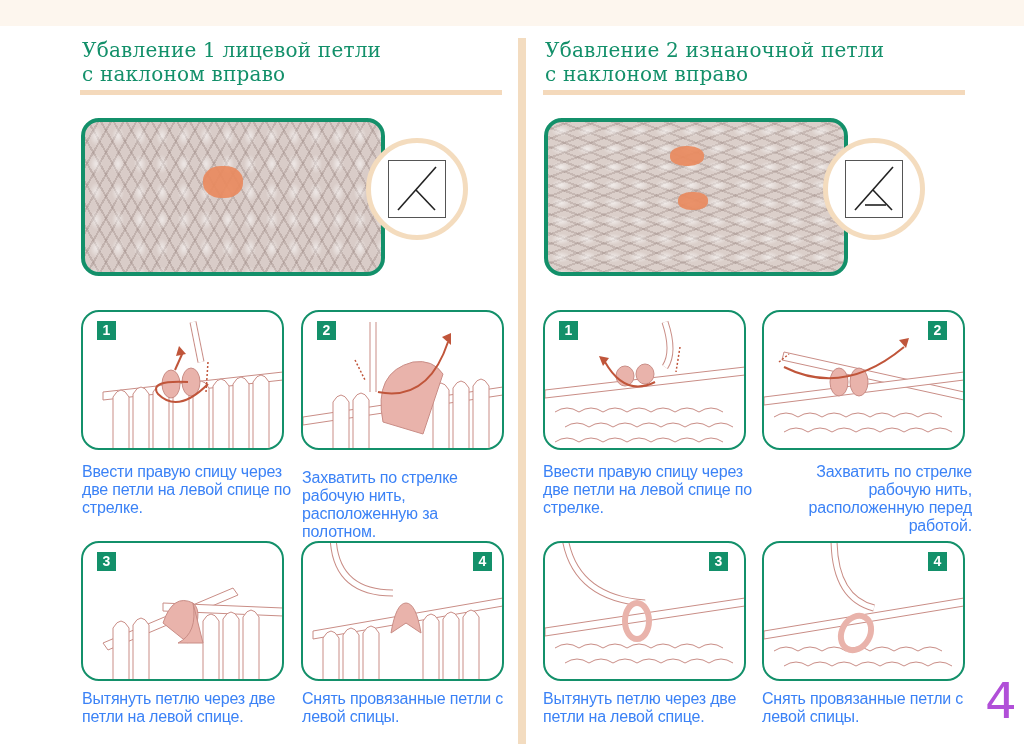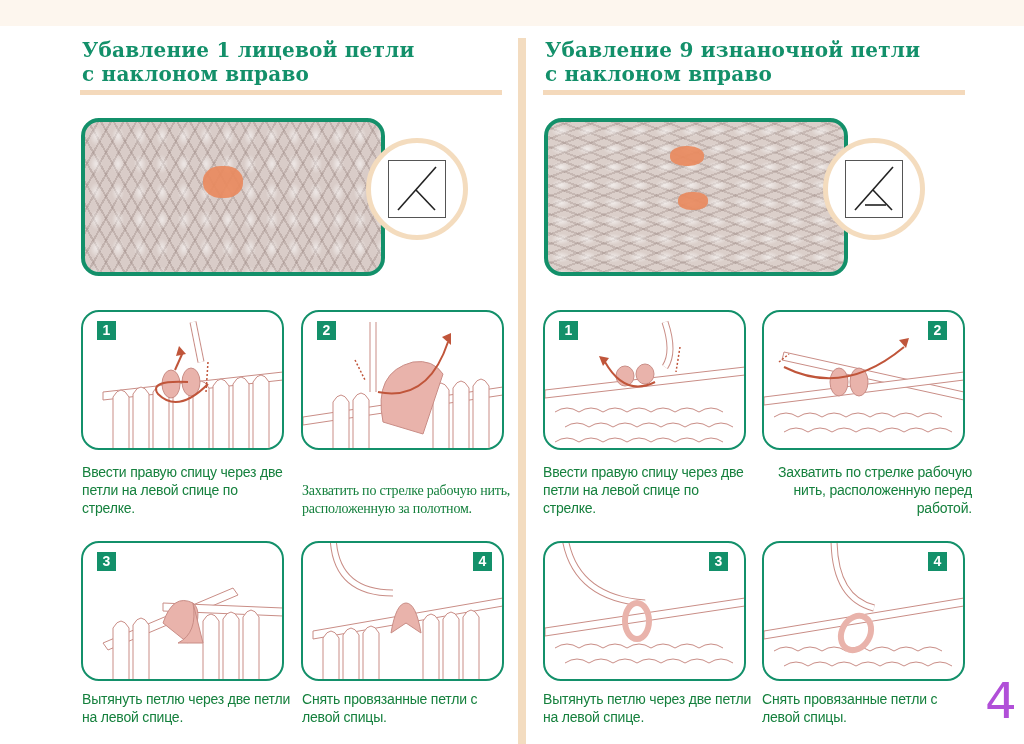--- a/index.html
+++ b/index.html
@@ -3,40 +3,40 @@
 <meta charset="utf-8">
 <style>
   * { box-sizing: border-box; margin: 0; padding: 0; }
   html, body { width: 1024px; height: 744px; overflow: hidden; background: #ffffff; }
   body { position: relative; font-family: "DejaVu Sans", sans-serif; color: #1d1d1b; }
   .top-strip { position: absolute; left: 0; top: 0; width: 1024px; height: 26px; background: #fdf6ee; }
   .col-divider { position: absolute; left: 518px; top: 38px; width: 8px; height: 706px; background: #f3dcc0; }
   .section { position: absolute; top: 0; width: 430px; height: 744px; }
   .section.left { left: 80px; }
   .section.right { left: 543px; }
-  .title { position: absolute; left: 2px; top: 38px; font-family: "DejaVu Serif", serif; font-weight: bold; font-size: 20px; line-height: 24px; color: #13906a; letter-spacing: 0.2px; }
+  .title { position: absolute; left: 2px; top: 38px; font-family: "DejaVu Serif", serif; font-weight: normal; font-size: 20px; line-height: 24px; color: #13906a; letter-spacing: 0.2px; }
   .title-rule { position: absolute; left: 0; top: 90px; width: 422px; height: 5px; background: #f4d9bb; }
   .photo { position: absolute; left: 1px; top: 118px; width: 304px; height: 158px; border: 4px solid #13906a; border-radius: 18px; overflow: hidden;
     background:
       radial-gradient(ellipse 9px 14px at 50% 50%, rgba(255,255,255,0.55), rgba(255,255,255,0) 70%) 0 0/22px 28px,
       repeating-linear-gradient(60deg, rgba(150,130,125,0.35) 0 2px, rgba(0,0,0,0) 2px 11px),
       repeating-linear-gradient(-60deg, rgba(150,130,125,0.35) 0 2px, rgba(0,0,0,0) 2px 11px),
       #d9ccc8; }
   .photo.purl { background:
       radial-gradient(ellipse 14px 8px at 50% 50%, rgba(255,255,255,0.6), rgba(255,255,255,0) 70%) 0 0/26px 18px,
       repeating-linear-gradient(20deg, rgba(150,130,125,0.3) 0 2px, rgba(0,0,0,0) 2px 9px),
       repeating-linear-gradient(-20deg, rgba(150,130,125,0.3) 0 2px, rgba(0,0,0,0) 2px 9px),
       #dbcfca; }
   .highlight { position: absolute; background: #e98a5e; border-radius: 45%; opacity: 0.92; }
   .symbol-circle { position: absolute; width: 102px; height: 102px; border-radius: 50%; background: #ffffff; border: 5px solid #f4dcbe; }
   .symbol-box { position: absolute; left: 17px; top: 17px; width: 58px; height: 58px; border: 1.5px solid #555; background: #fff; }
   .step-card { position: absolute; width: 203px; height: 140px; border: 2px solid #13906a; border-radius: 18px; background: #ffffff; overflow: hidden; }
   .step-badge { position: absolute; top: 9px; width: 19px; height: 19px; background: #13906a; color: #ffffff; font-family: "Liberation Sans", sans-serif; font-weight: bold; font-size: 14px; line-height: 19px; text-align: center; }
   .step-card svg { position: absolute; left: 0; top: 0; }
-  .caption { position: absolute; width: 210px; font-family: "Liberation Sans", sans-serif; font-size: 14px; line-height: 18px; color: #15803d; letter-spacing: -0.2px; }
+  .caption { position: absolute; width: 210px; font-family: "Liberation Sans", sans-serif; font-size: 16px; line-height: 18px; color: #3b82f6; letter-spacing: -0.2px; }
   .page-number { position: absolute; left: 985px; top: 676px; font-family: "DejaVu Sans", sans-serif; font-size: 50px; line-height: 50px; color: #b14fd8; font-weight: normal; }
 </style>
 </head>
 <body>
 
 <div class="top-strip"></div>
 <div class="col-divider"></div>
 
 <section class="section left">
   <h2 class="title">
@@ -101,21 +101,21 @@
         <path d="M170 140 v-66 q8 -14 16 0 v66"></path>
       </g>
       <g fill="#e9b3ab" stroke="#c98d86">
           <path d="M80 110 q-10 -50 30 -60 q20 -3 30 12 l-20 60 z"></path>
         </g>
       <path d="M75 80 q50 10 70 -50" fill="none" stroke="#c0553a" stroke-width="2"></path>
       <path d="M139 25 l9 -4 l0 12 z" fill="#c0553a"></path>
       <path d="M52 48 l10 20" stroke="#c0553a" stroke-width="1.5" stroke-dasharray="2 2"></path>
     </svg>
   </div>
-  <div class="caption" style="left:222px;top:482px;font-family:Liberation Serif, serif;">Захватить по стрелке рабочую нить, расположенную за полотном.</div>
+  <div class="caption" style="left:222px;top:469px;">Захватить по стрелке рабочую нить, расположенную за полотном.</div>
 
   <div class="step-card" style="left:1px;top:541px;">
     <div class="step-badge" style="left:14px;">3</div>
     <svg width="203" height="140">
       <g stroke="#c98d86" stroke-width="1" fill="#fff">
         <path d="M20 100 L150 45 L155 52 L25 107 Z"></path>
         <path d="M80 60 L200 65 L200 73 L80 68 Z"></path>
         <path d="M30 140 v-55 q8 -14 16 0 v55"></path>
           <path d="M50 140 v-58 q8 -14 16 0 v58"></path>
         <path d="M120 140 v-62 q8 -14 16 0 v62"></path>
@@ -147,21 +147,21 @@
       <g fill="#e9b3ab" stroke="#c98d86">
           <path d="M88 90 q5 -30 15 -30 q10 0 15 30 l-15 -10 z"></path>
         </g>
     </svg>
   </div>
   <div class="caption" style="left:222px;top:690px;">Снять провязанные петли с левой спицы.</div>
 </section>
 
 <section class="section right">
   <h2 class="title">
-    <span>Убавление 9 изнаночной петли</span><br>
+    <span>Убавление 2 изнаночной петли</span><br>
     <span>с наклоном вправо</span>
   </h2>
   <div class="title-rule"></div>
 
   <div class="photo purl">
     <div class="highlight" style="left:122px;top:24px;width:34px;height:20px;"></div>
     <div class="highlight" style="left:130px;top:70px;width:30px;height:18px;"></div>
   </div>
   <div class="symbol-circle" style="left:280px;top:138px;">
     <div class="symbol-box">

